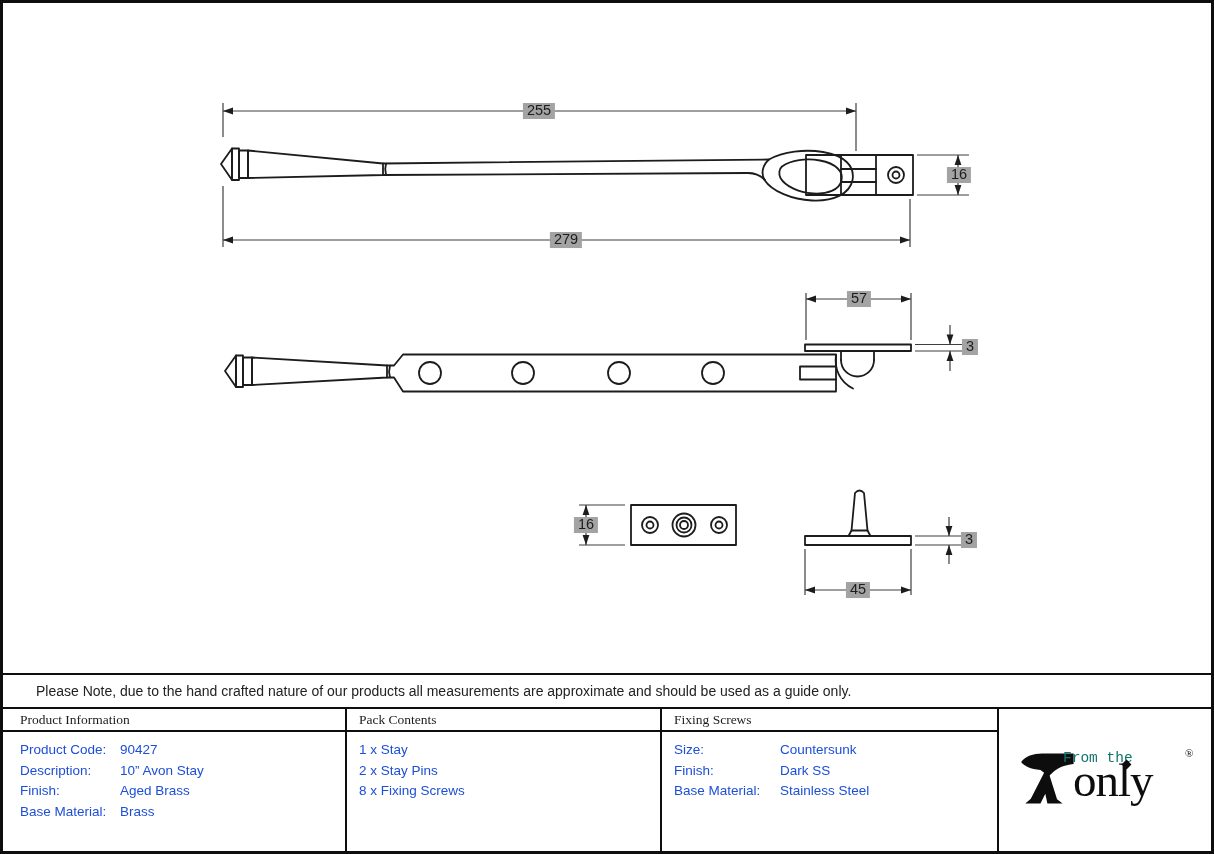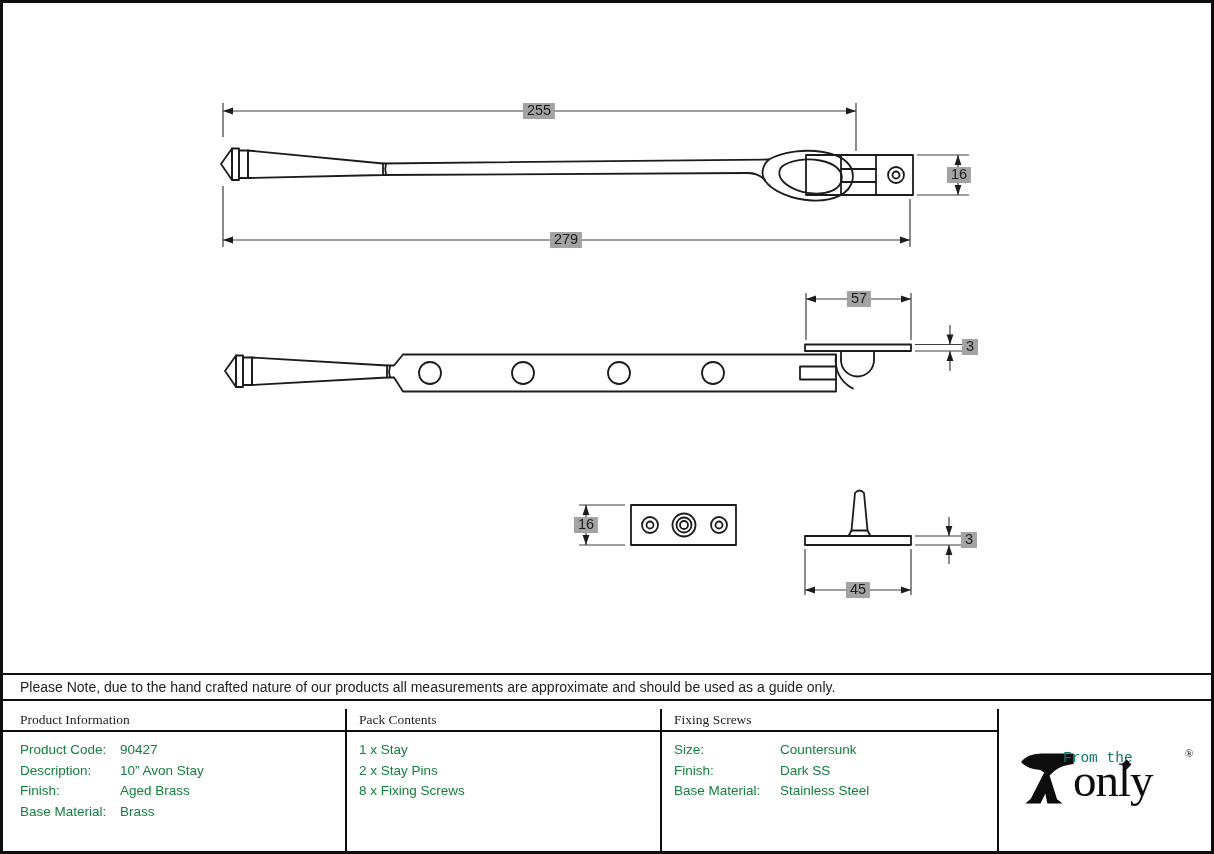--- a/index.html
+++ b/index.html
@@ -9,37 +9,37 @@
     font-family:"Liberation Sans",sans-serif;color:#1c1c1c;overflow:hidden;
   }
   .drawing-area{position:absolute;left:0;top:0;width:1208px;height:670px;}
   .drawing-area svg{position:absolute;left:0;top:0;}
   .dim-label{
     position:absolute;transform:translate(-50%,-50%);
     background:#a3a3a3;padding:0 4px;font-size:14.5px;color:#1c1c1c;
     white-space:nowrap;line-height:1.1;
   }
   .note-row{
-    position:absolute;left:0;top:670px;width:1208px;height:28px;
+    position:absolute;left:0;top:670px;width:1208px;height:36px;
     box-sizing:border-box;border-top:2.5px solid #0e0e0e;border-bottom:2.5px solid #0e0e0e;
-    display:flex;align-items:center;padding-left:17px;font-size:14px;color:#222;
+    display:flex;align-items:center;padding-left:33px;font-size:14px;color:#222;
   }
   .info-table{
     position:absolute;left:0;top:706px;width:1208px;height:142px;
     display:grid;grid-template-columns:344px 315px 337px auto;grid-template-rows:23px auto;
   }
   .cell{box-sizing:border-box;}
   .v-div{border-right:2.5px solid #0e0e0e;}
   .th{
     border-bottom:2.5px solid #0e0e0e;display:flex;align-items:center;
     font-size:13.5px;color:#1c1c1c;font-family:Liberation Serif, serif;
   }
   .pad-a{padding-left:17px;}
   .pad-b{padding-left:12px;}
-  .tb{padding-top:8px;font-size:13.5px;line-height:20.6px;color:#15803d;}
+  .tb{padding-top:8px;font-size:13.5px;line-height:20.6px;color:#1d4ed8;}
   .kv{display:flex;}
   .kv .lbl{flex:0 0 auto;}
   .c1 .lbl{width:100px;}
   .c3 .lbl{width:106px;}
   .logo-cell{grid-column:4;grid-row:1 / 3;position:relative;}
   .anvil-logo{position:absolute;left:18px;top:40px;width:182px;height:64px;}
   .anvil-glyph{position:absolute;left:0;top:2px;}
   .logo-prefix{
     position:absolute;left:46px;top:1px;
     font-family:Liberation Mono, monospace;font-size:14.5px;color:#0f766e;white-space:nowrap;

